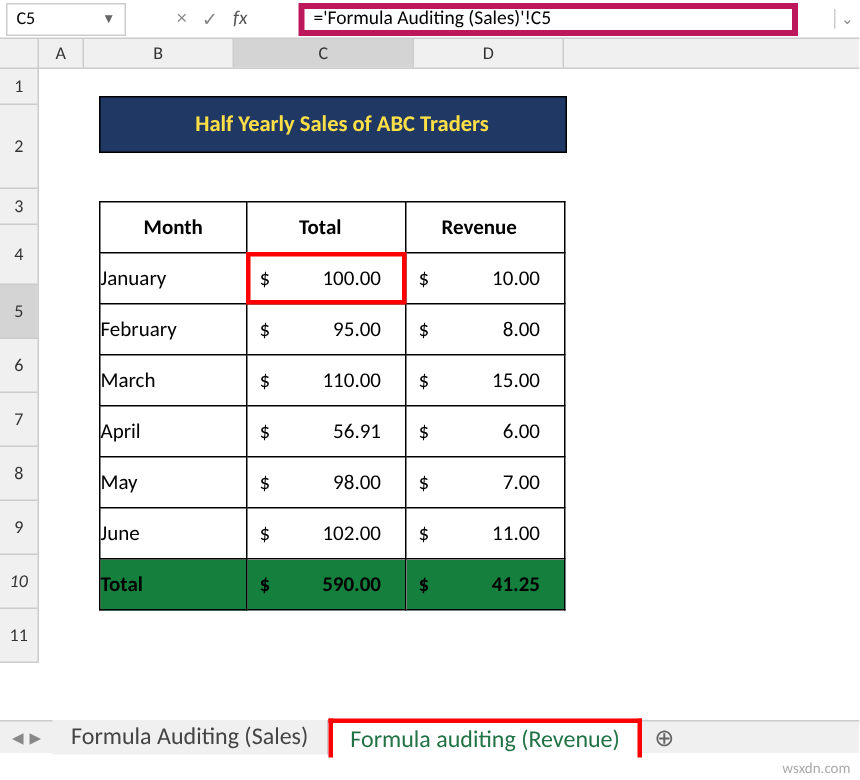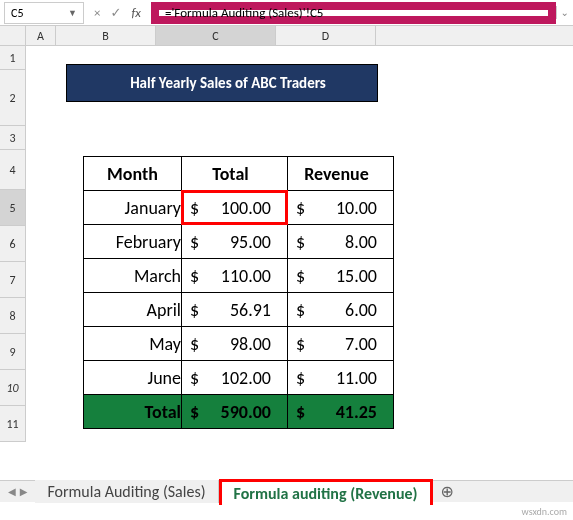--- a/index.html
+++ b/index.html
@@ -12,20 +12,21 @@
       overflow: hidden;
       position: relative;
     }
     
     .formula-bar {
       display: flex;
       align-items: center;
       border-bottom: 1px solid #ccc;
       height: 26px;
       background: #fff;
+      gap: 24px;
     }
     .name-box {
       width: 80px;
       border: 1px solid #ccc;
       height: 22px;
       padding: 2px 6px;
       font-size: 12px;
       margin-left: 4px;
       background: #fff;
       display: flex;
@@ -36,21 +37,21 @@
     .fx-icons {
       display: flex;
       align-items: center;
       gap: 10px;
       padding: 0 10px;
       color: #888;
     }
     .fx { font-style: italic; color: #555; font-size: 13px; }
     .formula-input {
       flex: 1;
-      border: 8px solid #be185d;
+      border: 4px solid #be185d;
       padding: 2px 6px;
       font-size: 13px;
       height: 22px;
       display: flex;
       align-items: center;
     }
     .cap { border-left: 1px solid #ccc; padding: 0 4px; color: #888; font-size: 10px; }
 
     
     .grid-area {
@@ -99,48 +100,47 @@
       justify-content: center;
     }
     .row-h.sel { background: #d4d4d4; }
 
     
     .title-banner {
       position: absolute;
       left: 66px; top: 38px;
       width: 312px; height: 38px;
       background: #203864;
-      color: #ffffff;
+      color: #fde047;
       font-weight: bold;
       font-size: 15px;
       display: flex;
       align-items: center;
       justify-content: center;
       border: 1px solid #000;
       padding-left: 12px;
     }
 
     
     .data-table {
       position: absolute;
-      left: 83px; top: 108px;
+      left: 66px; top: 108px;
       border-collapse: collapse;
-      font-size: 18px;
-      margin-top: 22px;
+      font-size: 14px;
     }
     .data-table th, .data-table td {
       border: 1px solid #000;
       height: 34px;
     }
     .data-table th {
       background: #fff;
       font-weight: bold;
       text-align: center;
     }
-    .month-col { width: 98px; text-align: right; }
+    .month-col { width: 98px; text-align: left; }
     .sales-col, .rev-col {
       width: 106px;
       text-align: right;
       padding-right: 8px;
       position: relative;
     }
     .cur {
       display: flex;
       justify-content: space-between;
       padding: 0 8px;
@@ -180,21 +180,21 @@
     .tab {
       padding: 2px 12px;
       border-right: 1px solid #ccc;
       font-size: 16px;
       background: #f0f0f0;
       color: #444;
     }
     .tab.active {
       background: #fff;
       color: #217346;
-      font-weight: bold;
+      font-weight: normal;
       border: 3px solid red;
       border-bottom: none;
       margin-bottom: -1px;
     }
     .add-tab {
       padding: 0 8px;
       font-size: 16px;
       color: #666;
     }
     .watermark {

